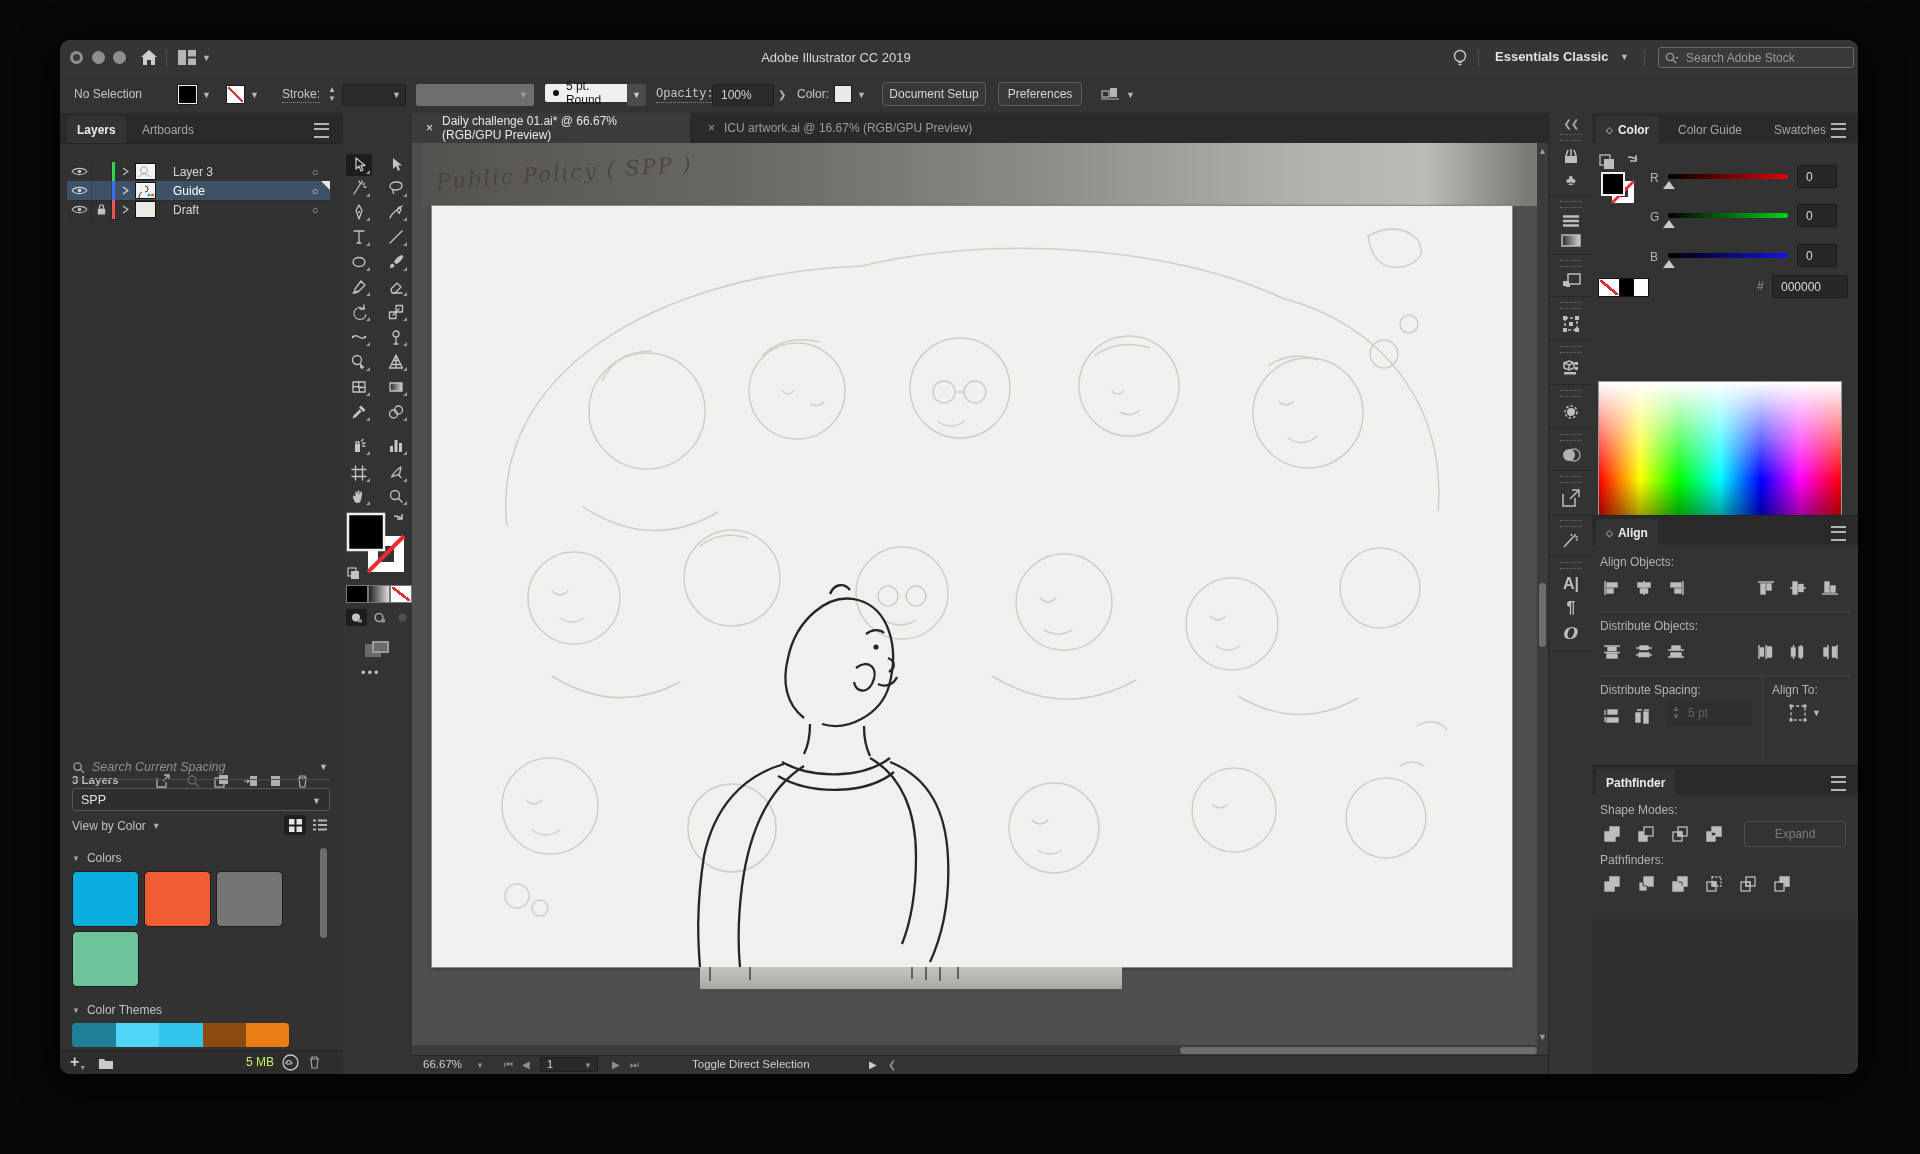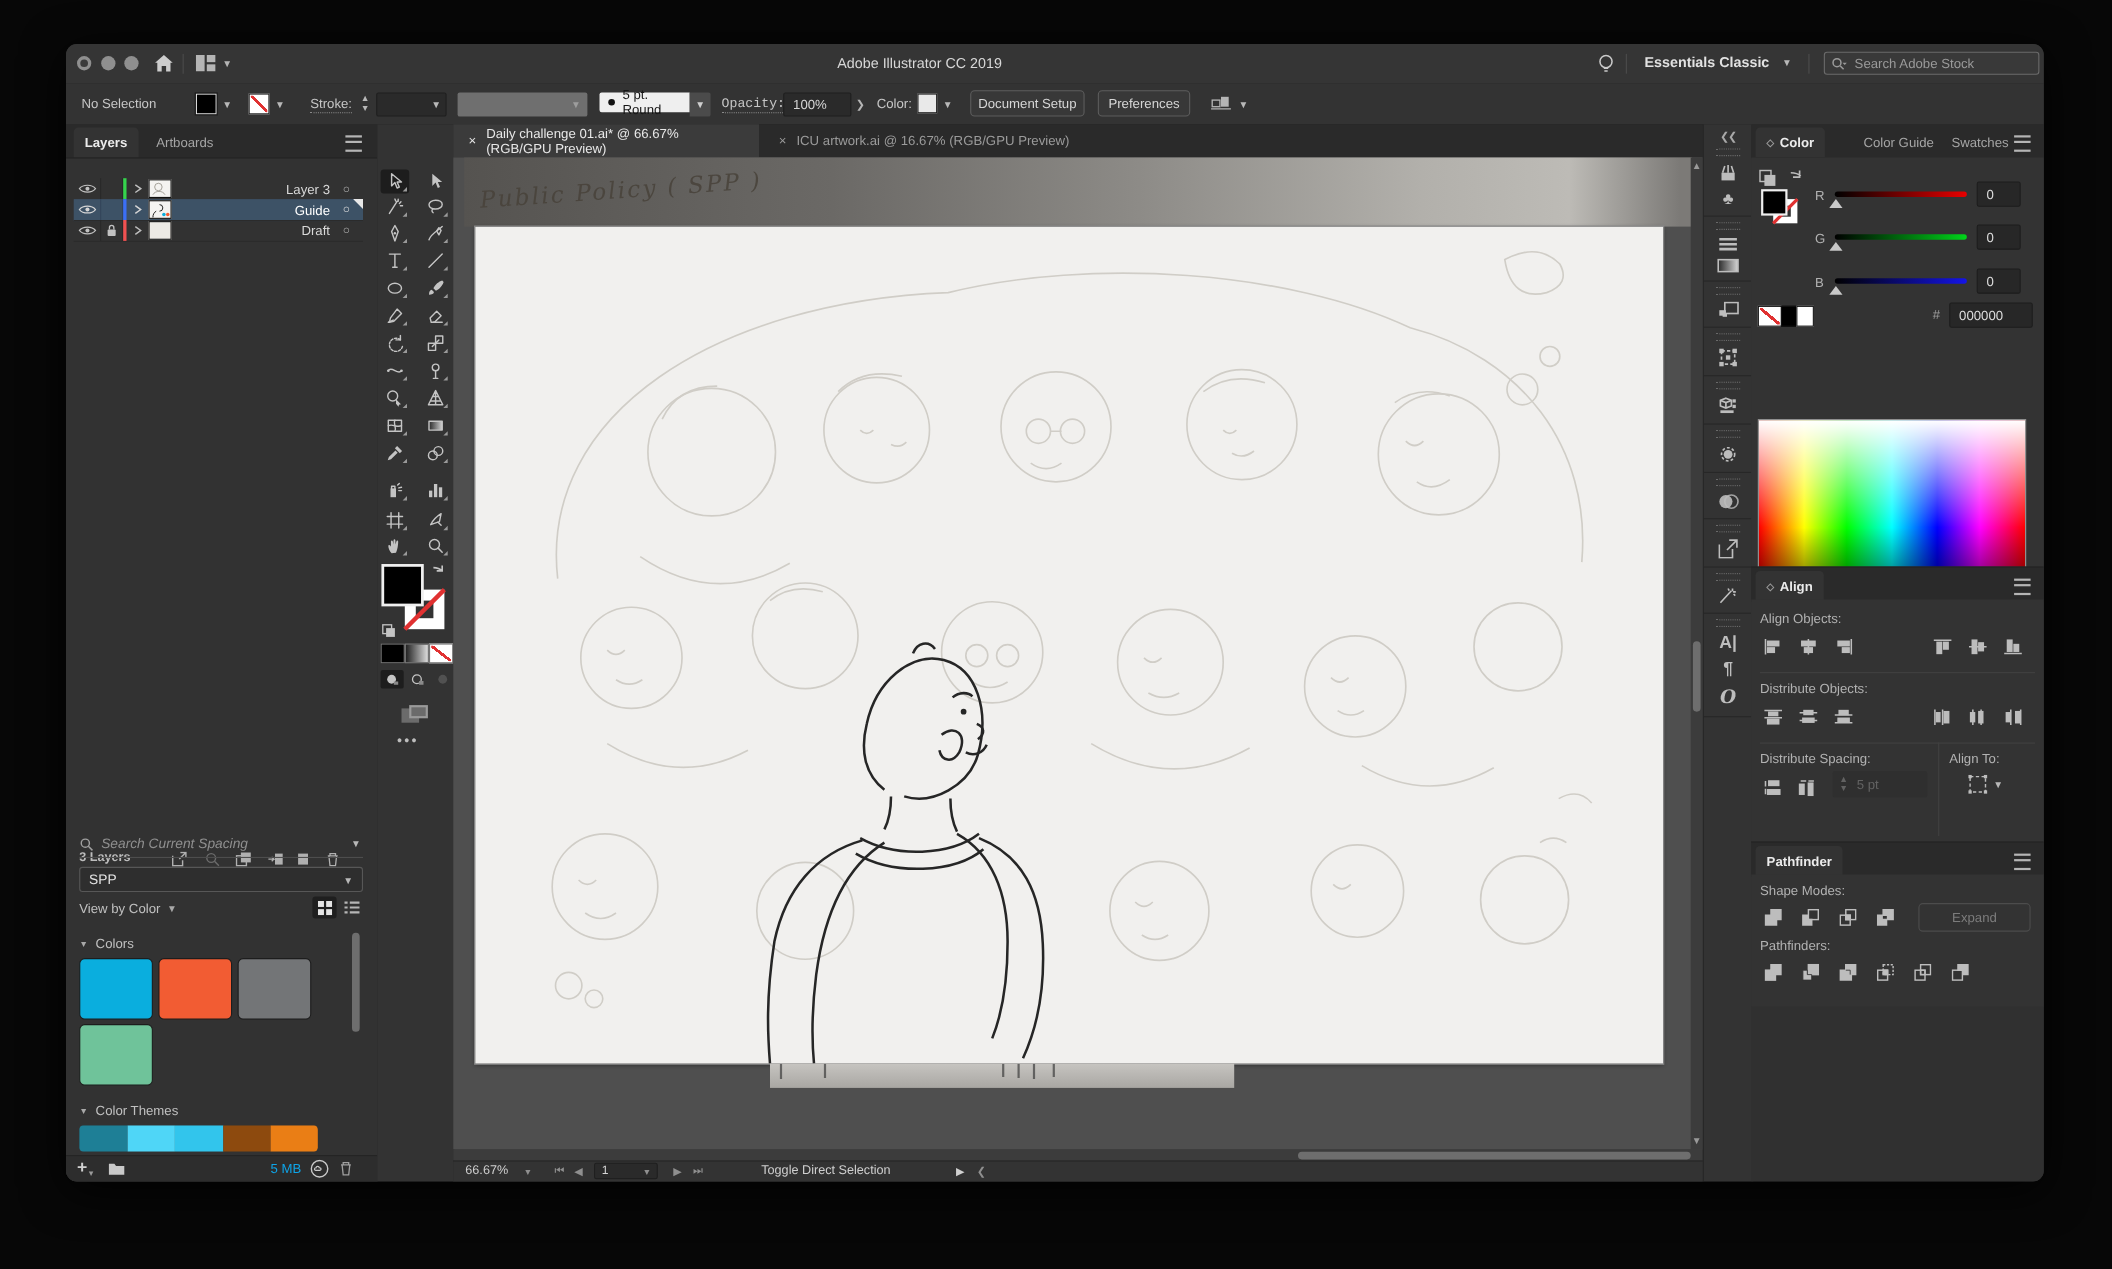--- a/index.html
+++ b/index.html
@@ -38,21 +38,21 @@
   .phead{background:#2a2a2a;border-bottom:1px solid #242424;}
   .ptab{position:absolute;top:3px;bottom:0;display:flex;align-items:center;padding:0 10px;font-size:12px;color:#a5a5a5;}
   .ptab.on{background:#333333;border-radius:4px 4px 0 0;color:#ececec;font-weight:bold;}
   .burger{width:15px;height:11px;border-top:2px solid #b5b5b5;border-bottom:2px solid #b5b5b5;}
   .burger:before{content:"";display:block;height:2px;background:#b5b5b5;margin-top:2.5px;}
   .collapse-diamond{color:#9a9a9a;font-size:9px;margin-right:5px;}
   
   .lrow{position:absolute;left:7px;width:263px;height:19px;display:flex;align-items:center;border-bottom:1px solid #2b2b2b;}
   .lrow.sel{background:#3d5266;}
   .lcell{height:100%;display:flex;align-items:center;justify-content:center;box-sizing:border-box;}
-  .lname{color:#d8d8d8;font-size:12px;flex:1;padding-left:7px;text-align:right;}
+  .lname{color:#d8d8d8;font-size:12px;flex:1;padding-left:17px;}
   .ltarget{color:#b8b8b8;font-size:11px;width:30px;text-align:center;}
   .lthumb{width:19px;height:15px;background:#f4f3f1;border:1px solid #111;position:relative;overflow:hidden;}
   .seltri{position:absolute;right:0;top:0;width:0;height:0;border-left:9px solid transparent;border-top:9px solid #e8e8e8;}
   .colorbar{width:3px;height:100%;}
   .footico{position:absolute;top:661px;color:#b0b0b0;}
   
   .lib-label{color:#c0c0c0;font-size:12px;}
   .swatchcard{position:absolute;width:65px;height:54px;border-radius:5px;border:1px solid #1d1d1d;}
   .themecell{height:24px;}
   
@@ -361,21 +361,21 @@
       <div class="themecell" style="width: 43px; background: rgb(234, 126, 21);"></div>
     </div>
 
     <div class="abs" style="left:0;top:937px;width:283px;height:24px;background:#2d2d2d;border-top:1px solid #242424;">
       <span class="abs" style="left:10px;top:2px;color:#d0d0d0;font-size:16px;font-weight:bold;">+<span style="font-size:7px;vertical-align:bottom;color:#9a9a9a;">▼</span></span>
       <span class="abs" style="left:38px;top:5px;">
         <svg width="16" height="13" viewBox="0 0 16 13">
             <path d="M1 2h5l1.5 2H15v8H1z" fill="#c9c9c9"></path>
           </svg>
       </span>
-      <span class="abs" style="left:186px;top:4px;color:#0ea5e9;font-size:12px;">5 MB</span>
+      <span class="abs" style="left:186px;top:4px;color:#bef264;font-size:12px;">5 MB</span>
       <span class="abs" style="left:222px;top:3px;">
         <svg width="17" height="17" viewBox="0 0 17 17">
             <circle cx="8.5" cy="8.5" r="7.5" stroke="#c9c9c9" fill="none" stroke-width="1.3"></circle>
             <path d="M5 10c-1.5 0-1.5-2.5.3-2.4.2-1.8 2.8-1.8 3 0 1.9-.2 2 2.4.3 2.4z" stroke="#c9c9c9" fill="none" stroke-width="1.1"></path>
           </svg>
       </span>
       <span class="abs" style="left:248px;top:4px;">
         <svg width="13" height="14" viewBox="0 0 13 14">
             <path d="M2 4h9M4 4V2h5v2M3 4l1 9h5l1-9" stroke="#9f9f9f" fill="none" stroke-width="1.2"></path>
           </svg>
@@ -810,21 +810,21 @@
     </div>
   </div>
 
   <div id="right-dock" class="abs"></div>
 
   <div class="abs phead" style="left:1532px;top:73px;width:266px;height:30px;">
     <div class="ptab on" style="left:4px;">
         <span class="collapse-diamond">◇</span>
         <span>Color</span>
       </div>
-    <div class="ptab" style="left:92px;">Color Guide</div>
+    <div class="ptab" style="left:76px;">Color Guide</div>
     <div class="ptab" style="left:172px;">Swatches</div>
     <div class="abs burger" style="right:12px;top:10px;"></div>
   </div>
   <div class="abs" style="left:1532px;top:103px;width:266px;height:372px;background:#333333;">
     <svg class="abs" style="left:6px;top:10px;" width="52" height="58" viewBox="0 0 52 58">
       <rect x="2" y="2" width="10" height="10" fill="none" stroke="#bdbdbd" stroke-width="1.3"></rect>
         <rect x="6" y="6" width="10" height="10" fill="#bdbdbd"></rect>
       <path d="M30 4c4 0 7 1 9 3M38 2v6h-6" stroke="#bdbdbd" fill="none" stroke-width="1.5"></path>
       <rect x="14" y="28" width="22" height="22" fill="#fff"></rect>
         <rect x="20" y="34" width="10" height="10" fill="#333"></rect>

